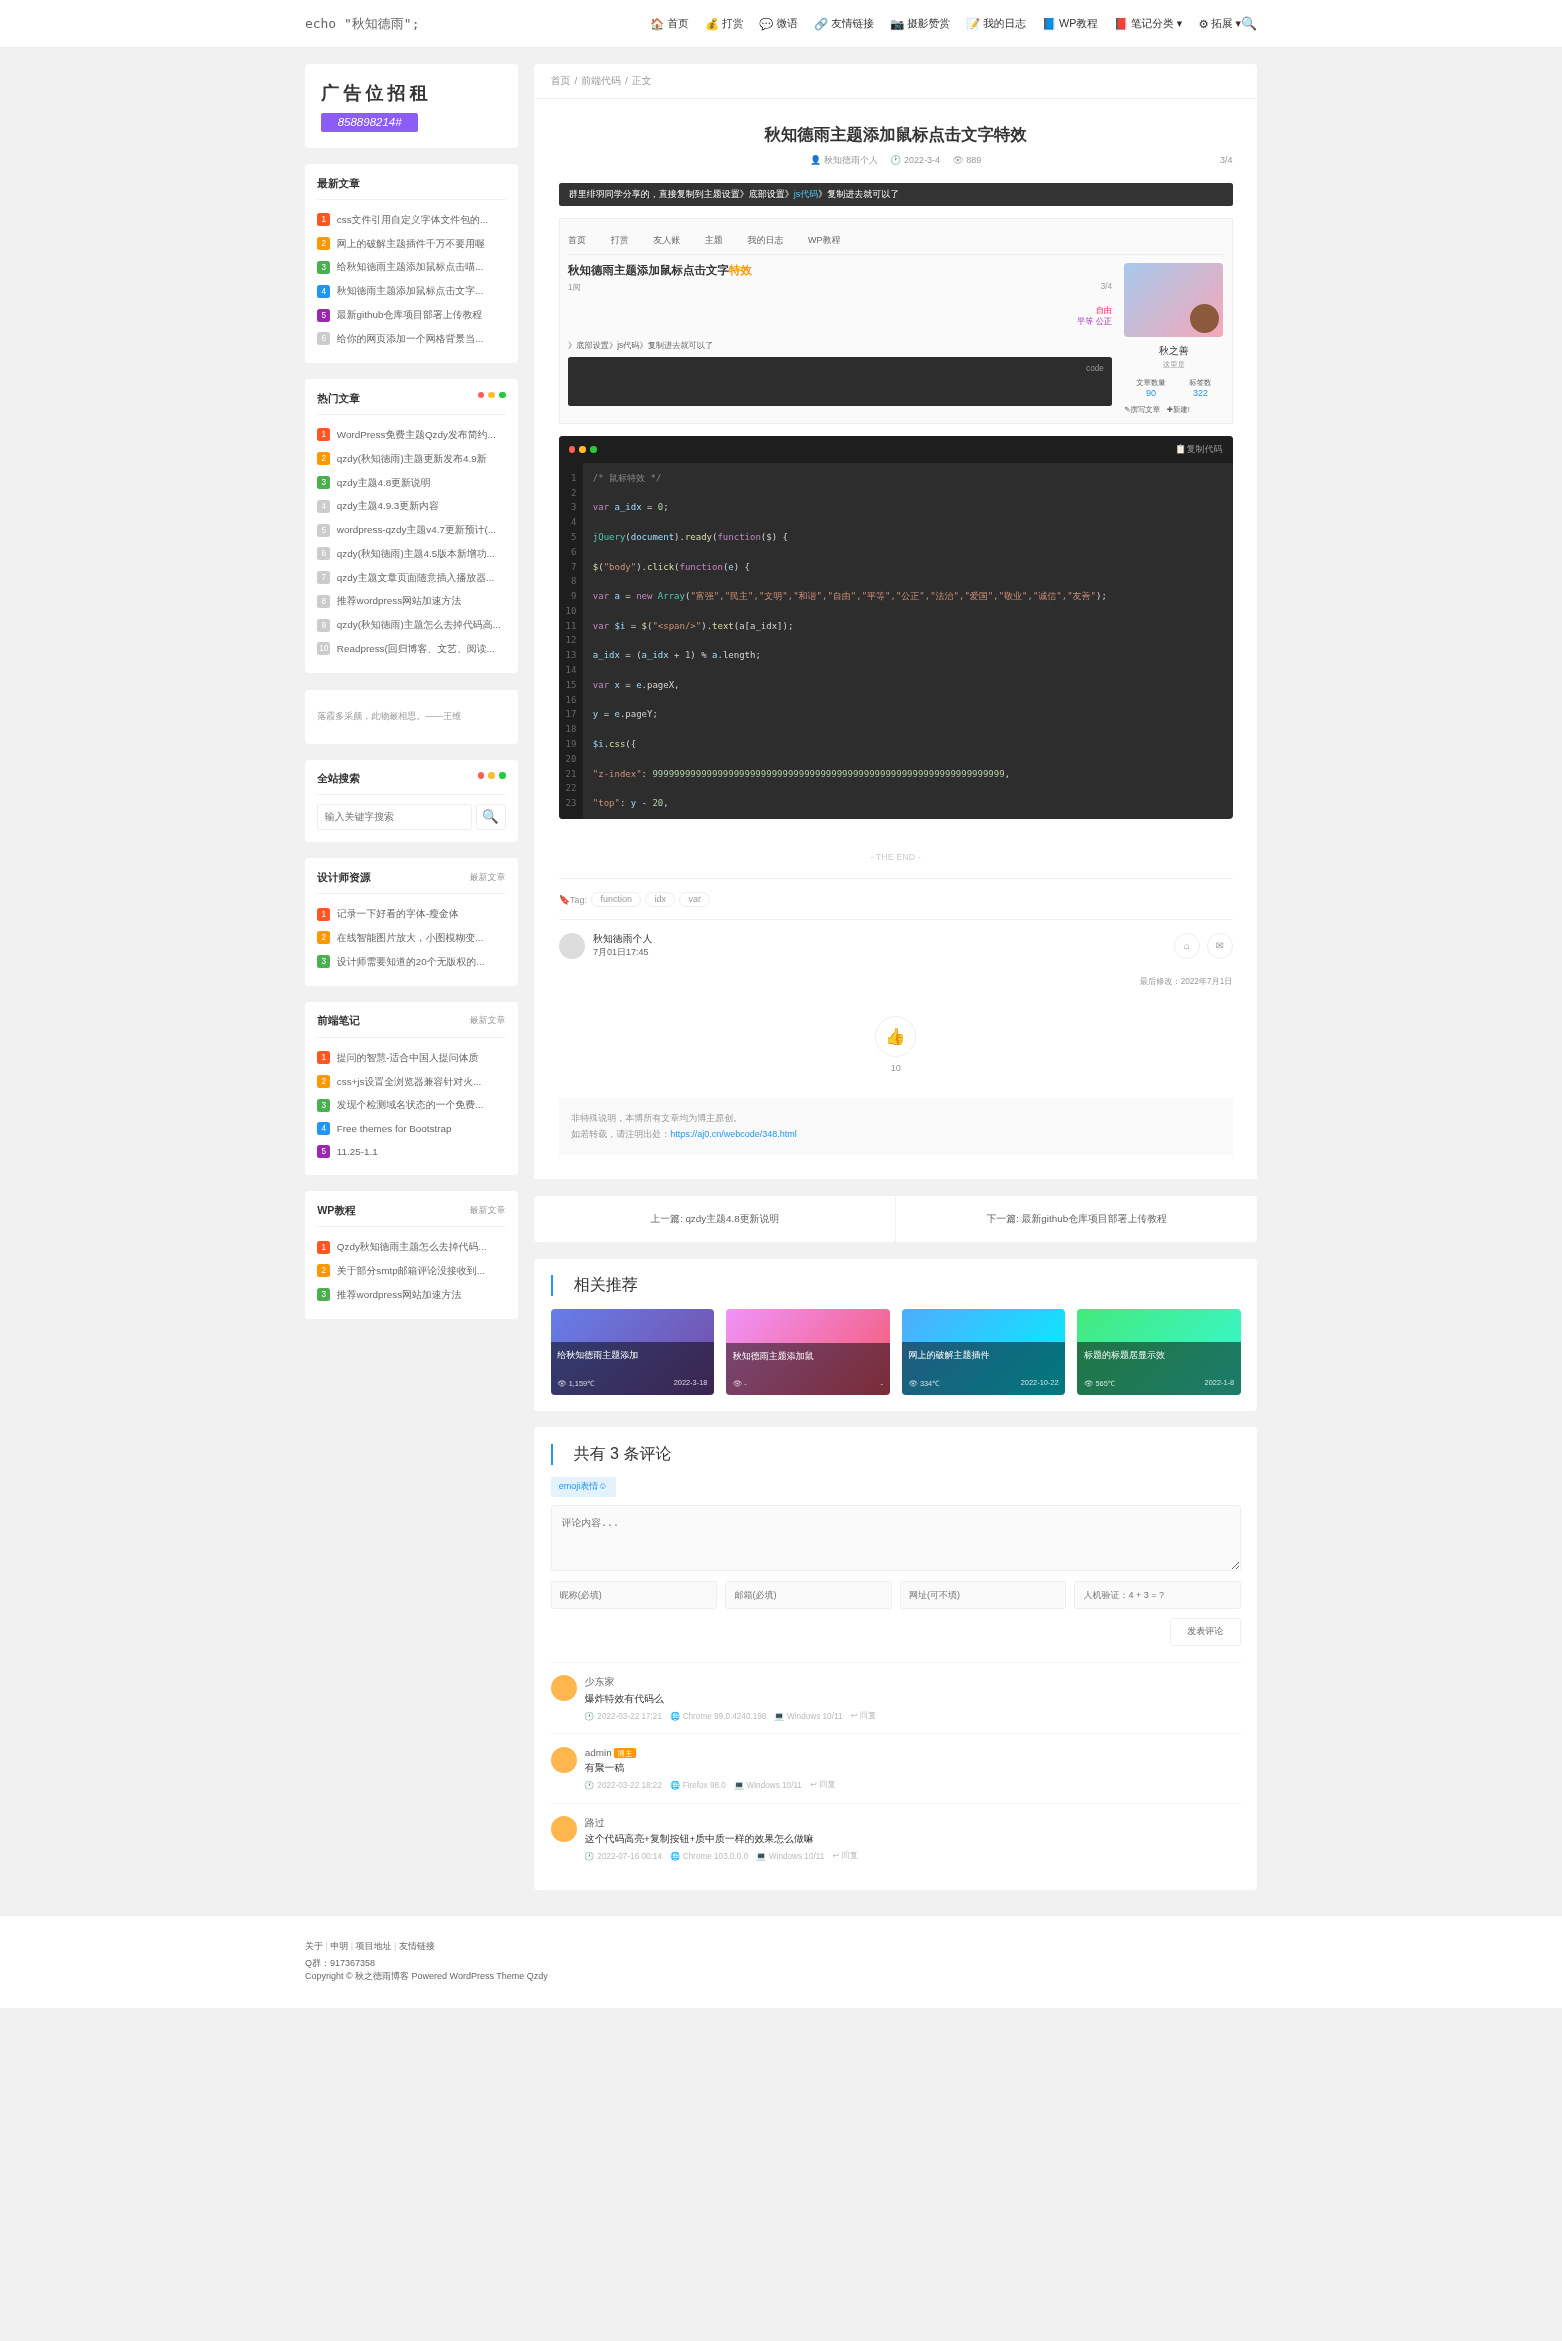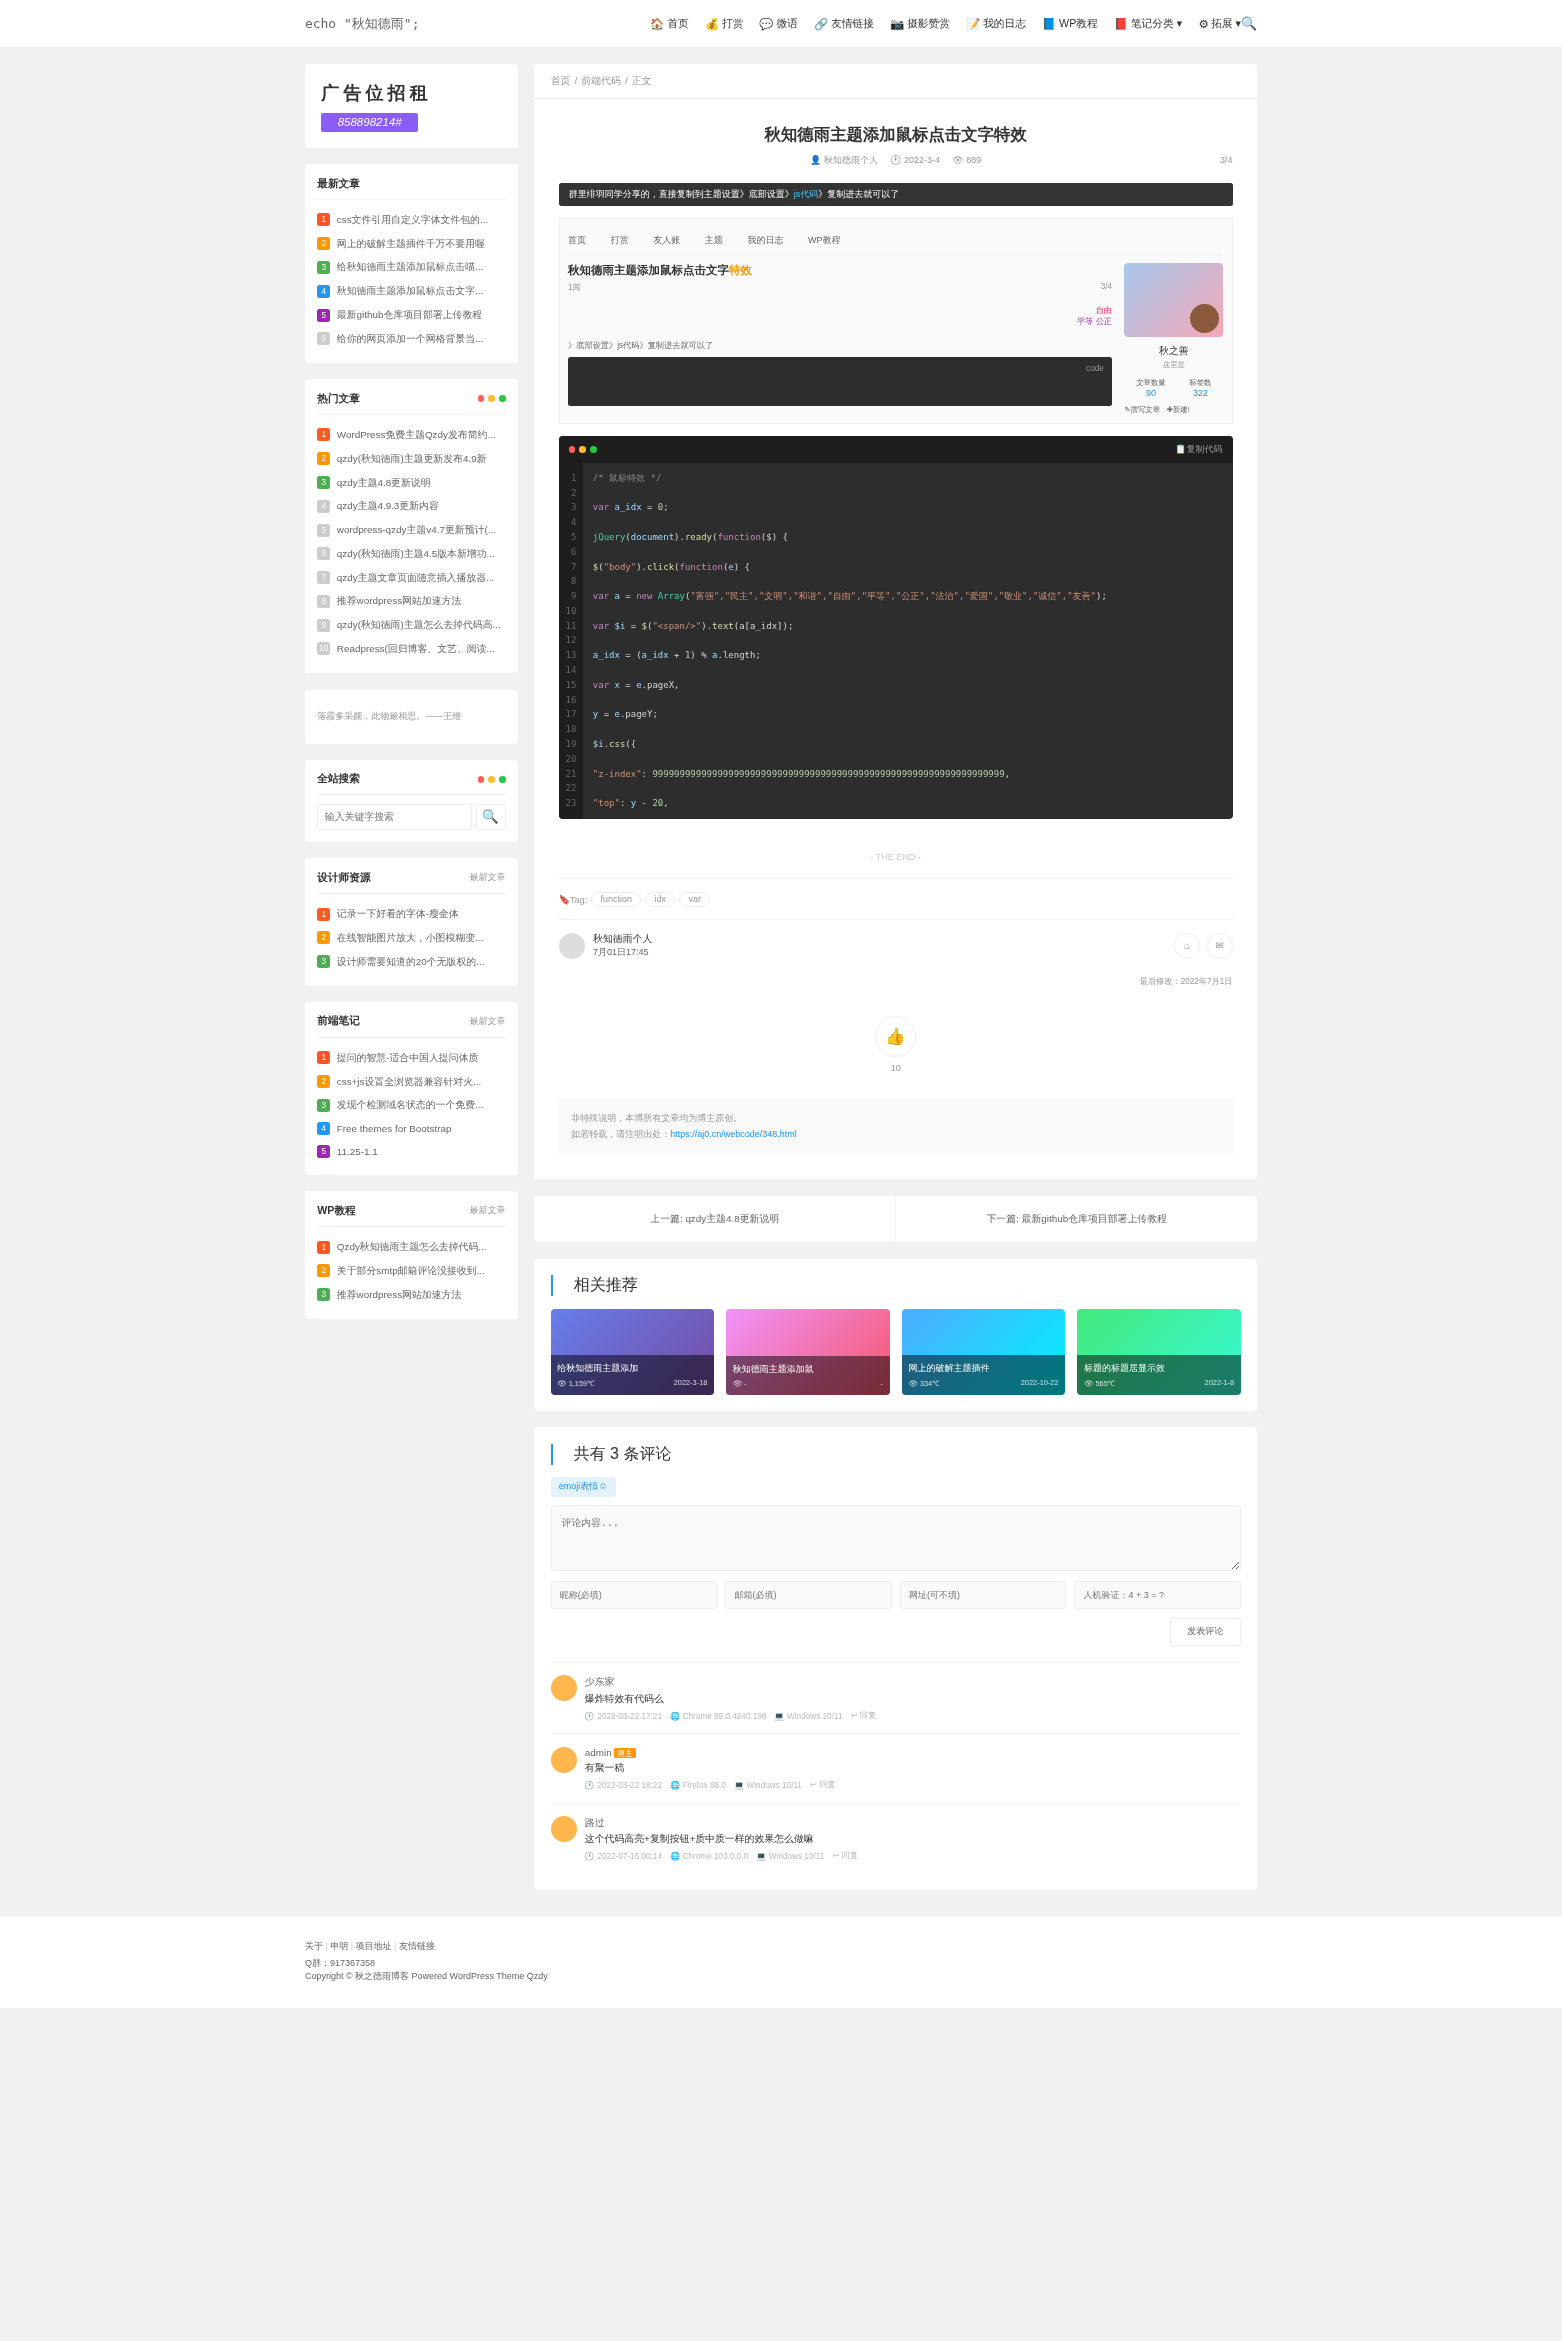--- a/index.html
+++ b/index.html
@@ -12,21 +12,21 @@
 .nav-item{display:flex;align-items:center;gap:2.5px;font-size:10.7px;color:#333;cursor:pointer}
 .nav-icon{font-size:11.5px}
 .search-icon{cursor:pointer;color:#666;font-size:13px}
 .container{max-width:985px;margin:16.4px auto;display:flex;gap:16.4px;padding:0 16.4px}
 .sidebar{width:213px;flex-shrink:0}
 .main{flex:1}
 .ad-box{background:#fff;border-radius:4.1px;padding:16.4px;text-align:left;margin-bottom:16.4px}
 .ad-title{font-size:18px;font-weight:bold;letter-spacing:4.1px;margin-bottom:8.2px}
 .ad-phone{background:#8b5cf6;color:#fff;border-radius:2px;padding:3.3px 16.4px;display:inline-block;font-style:italic;font-size:11.5px}
 .widget{background:#fff;border-radius:4.1px;margin-bottom:16.4px;padding:12.3px}
-.widget-header{display:flex;justify-content:space-between;align-items:center;padding-bottom:8.2px;border-bottom:0.8px solid #f1f1f1;margin-bottom:8.2px}
+.widget-header{display:flex;justify-content:space-between;padding-bottom:8.2px;border-bottom:0.8px solid #f1f1f1;margin-bottom:8.2px}
 .widget-title{font-size:10.7px;font-weight:bold}
 .widget-more{font-size:9px;color:#999}
 .dots{display:flex;gap:4.1px}
 .dot{width:6.6px;height:6.6px;border-radius:50%}
 .dot.r{background:#ff5f56}.dot.y{background:#ffbd2e}.dot.g{background:#27c93f}
 .list-item{display:flex;align-items:center;gap:6.6px;padding:4.9px 0;font-size:9.9px;color:#666;overflow:hidden}
 .list-item span.txt{white-space:nowrap;overflow:hidden;text-overflow:ellipsis}
 .badge{width:13px;height:13px;border-radius:2.5px;color:#fff;display:flex;align-items:center;justify-content:center;font-size:8.2px;flex-shrink:0}
 .b1{background:#ff5722}.b2{background:#ff9800}.b3{background:#4caf50}.b4{background:#2196f3}.b5{background:#9c27b0}.bg{background:#ccc}
 .search-box{display:flex;gap:4.1px}
@@ -90,21 +90,21 @@
 .nav-link{flex:1;padding:16.4px;text-align:center;font-size:9.9px;color:#666}
 .nav-link:first-child{border-right:0.8px solid #f1f1f1}
 .related{background:#fff;margin-top:16.4px;border-radius:4.1px;padding:16.4px}
 .related-title{font-size:16px;font-weight:normal;border-left:2.5px solid #2196f3;padding-left:21px;margin-bottom:12.3px}
 .related-grid{display:flex;gap:12.3px}
 .related-item{flex:1;height:86px;border-radius:4.1px;overflow:hidden;position:relative;background:linear-gradient(135deg,#667eea,#764ba2);cursor:pointer}
 .related-item:nth-child(2){background:linear-gradient(135deg,#f093fb,#f5576c)}
 .related-item:nth-child(3){background:linear-gradient(135deg,#4facfe,#00f2fe)}
 .related-item:nth-child(4){background:linear-gradient(135deg,#43e97b,#38f9d7)}
 .related-overlay{position:absolute;bottom:0;left:0;right:0;background:rgba(0,0,0,0.5);padding:6.6px;color:#fff;font-size:8.2px}
-.related-overlay .t{margin-bottom:3px;font-size:9px}
+.related-overlay .t{margin-bottom:16px;font-size:9px}
 .related-overlay .m{display:flex;justify-content:space-between;font-size:7.4px;opacity:0.8}
 .comments{background:#fff;margin-top:16.4px;border-radius:4.1px;padding:16.4px}
 .comment-form{margin-bottom:16.4px}
 .emoji-btn{display:inline-block;background:#e3f2fd;color:#2196f3;padding:3.3px 8.2px;border-radius:2.5px;font-size:9px;margin-bottom:8.2px;cursor:pointer}
 .comment-textarea{width:100%;border:0.8px solid #eee;background:#fafafa;padding:9.9px;font-size:9.9px;border-radius:2.5px;min-height:66px;resize:vertical}
 .comment-inputs{display:flex;gap:8.2px;margin-top:8.2px}
 .comment-inputs input{flex:1;border:0.8px solid #eee;background:#fafafa;padding:8.2px;font-size:9px;border-radius:2.5px}
 .comment-submit{text-align:right;margin-top:8.2px}
 .submit-btn{border:0.8px solid #eee;background:#fff;padding:6.6px 16.4px;border-radius:2.5px;font-size:9px;color:#666;cursor:pointer}
 .comment-item{display:flex;gap:8.2px;padding:12.3px 0;border-top:0.8px solid #f5f5f5}

